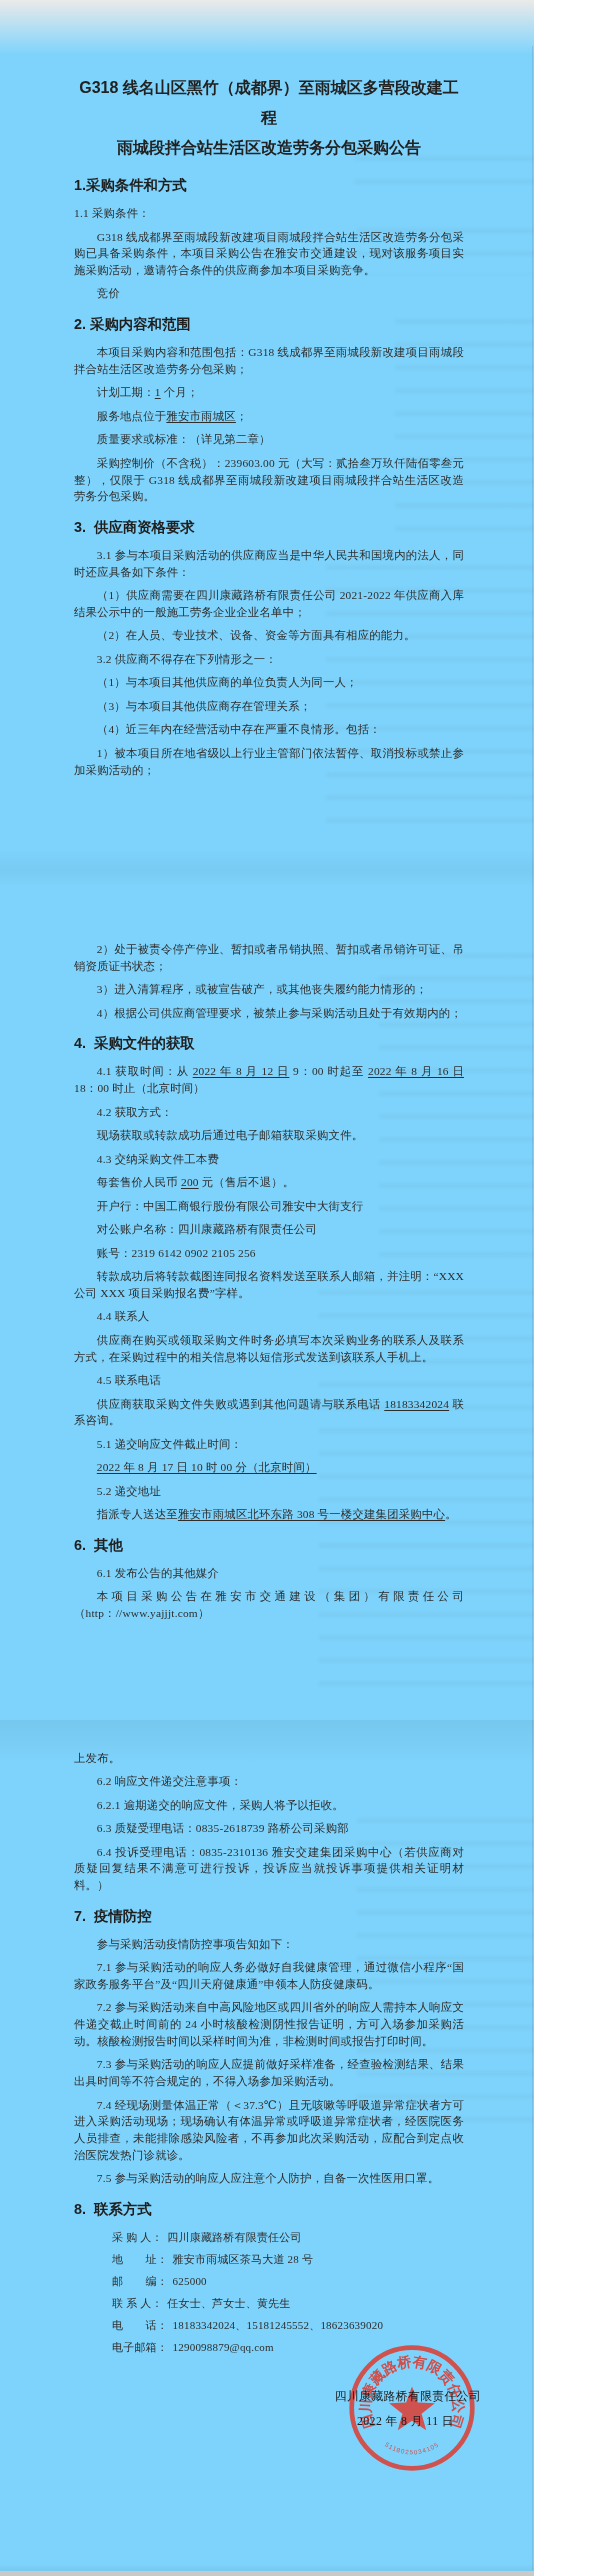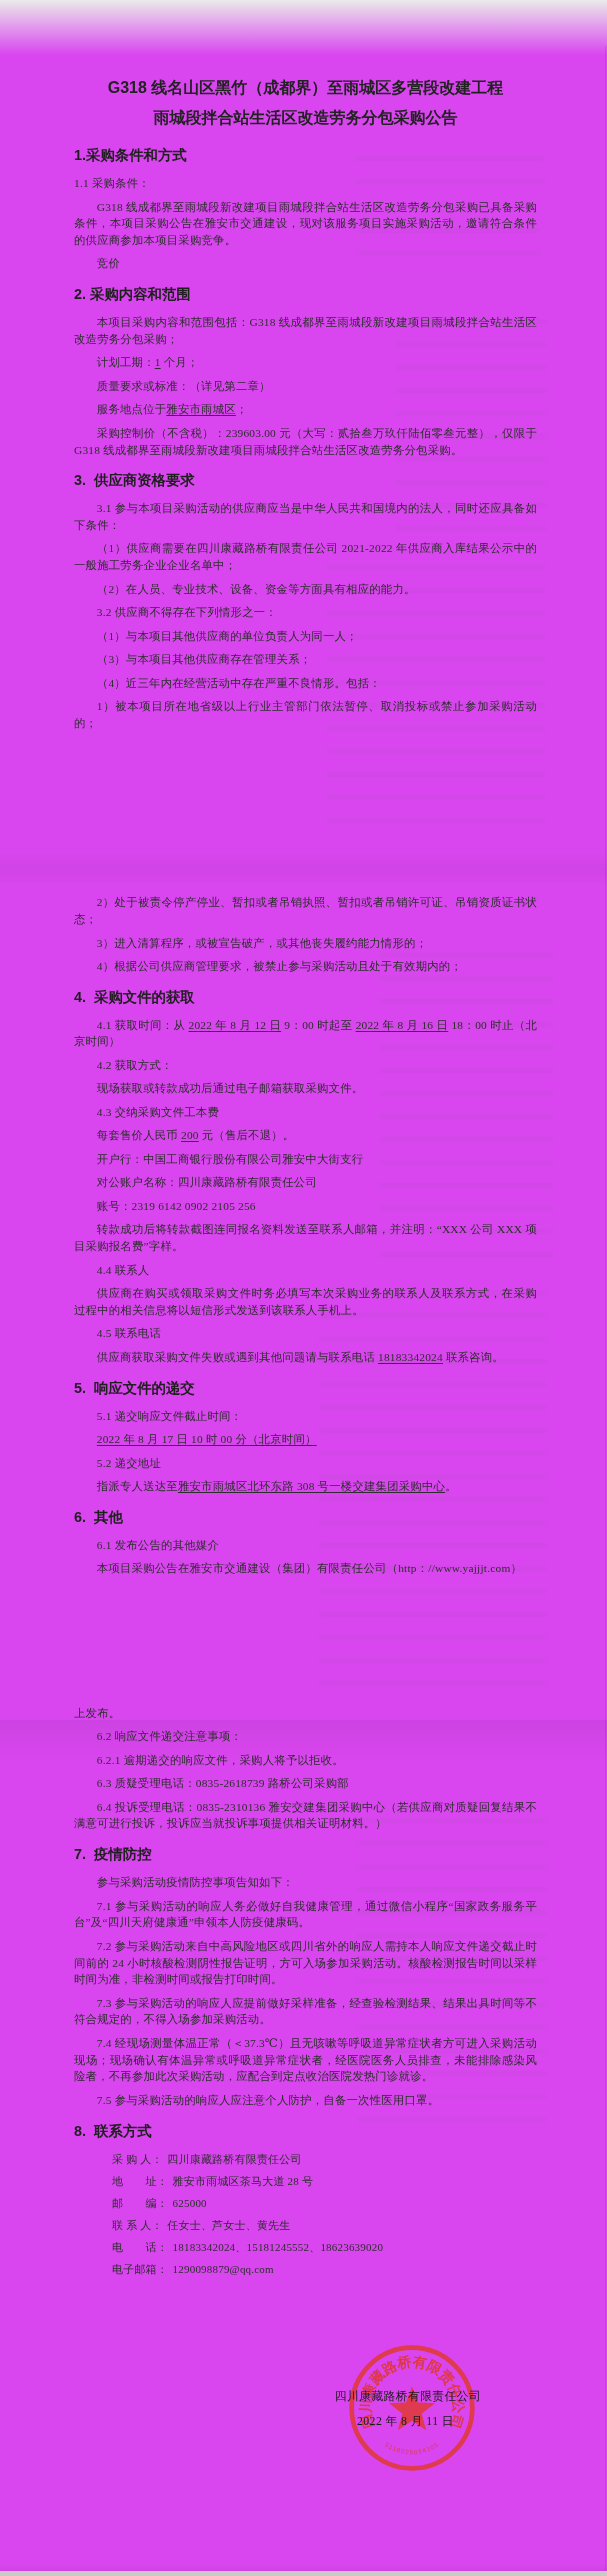--- a/index.html
+++ b/index.html
@@ -1,17 +1,17 @@
 <!DOCTYPE html>
 <html style="font-size:12px"><head>
 <meta charset="utf-8">
 <style>
   html,body{margin:0;padding:0;background:#ffffff;}
   body{width:607px;font-family:"Liberation Serif","DejaVu Serif",serif;}
-  .page{position:relative;width:607px;height:2576px;background:#d946ef;overflow:hidden;color:#2e2e2e;}
+  .page{position:relative;width:534px;height:2576px;background:#7dd3fc;overflow:hidden;color:#2e2e2e;}
   
   .shade-top{position:absolute;left:0;top:0;width:607px;height:55px;background:linear-gradient(#eaeae9,rgba(255,255,255,0));}
   .shade-break1{position:absolute;left:0;top:849px;width:607px;height:38px;background:linear-gradient(rgba(0,0,0,0),rgba(0,0,0,.04) 55%,rgba(0,0,0,0));}
   .shade-break2{position:absolute;left:0;top:1720px;width:607px;height:44px;background:linear-gradient(rgba(0,0,0,.055),rgba(0,0,0,0));}
   .edge-right{position:absolute;right:0.8px;top:46px;bottom:6px;width:1.5px;background:rgba(0,0,0,.09);}
   .edge-bottom{position:absolute;left:0;bottom:0;width:607px;height:4.6px;background:#c9c9c7;}
   .edge-bottom-fade{position:absolute;left:0;bottom:4.6px;width:607px;height:7.6px;background:linear-gradient(rgba(0,0,0,0),rgba(0,0,0,.05));}
   .noise{position:absolute;background:repeating-linear-gradient(180deg,rgba(90,90,95,.5) 0 5.3px,rgba(0,0,0,0) 5.3px 23px);opacity:.10;filter:blur(1.5px);pointer-events:none;}
   
   .content{position:relative;padding:0 70px 0 74px;}
@@ -60,22 +60,22 @@
     </div>
 
     <h2 class="sec">1.采购条件和方式</h2>
     <p class="body noind">1.1 采购条件：</p>
     <p class="body">G318 线成都界至雨城段新改建项目雨城段拌合站生活区改造劳务分包采购已具备采购条件，本项目采购公告在雅安市交通建设，现对该服务项目实施采购活动，邀请符合条件的供应商参加本项目采购竞争。</p>
     <p class="body">竞价</p>
 
     <h2 class="sec">2. 采购内容和范围</h2>
     <p class="body">本项目采购内容和范围包括：G318 线成都界至雨城段新改建项目雨城段拌合站生活区改造劳务分包采购；</p>
     <p class="body"><span>计划工期：</span><span class="u">1</span><span> 个月；</span></p>
+    <p class="body"><span>服务地点位于</span><span class="u">雅安市雨城区</span><span>；</span></p>
     <p class="body">质量要求或标准：（详见第二章）</p>
-    <p class="body"><span>服务地点位于</span><span class="u">雅安市雨城区</span><span>；</span></p>
     <p class="body">采购控制价（不含税）：239603.00 元（大写：贰拾叁万玖仟陆佰零叁元整），仅限于 G318 线成都界至雨城段新改建项目雨城段拌合站生活区改造劳务分包采购。</p>
 
     <h2 class="sec">3.  供应商资格要求</h2>
     <p class="body">3.1 参与本项目采购活动的供应商应当是中华人民共和国境内的法人，同时还应具备如下条件：</p>
     <p class="body">（1）供应商需要在四川康藏路桥有限责任公司 2021-2022 年供应商入库结果公示中的一般施工劳务企业企业名单中；</p>
     <p class="body">（2）在人员、专业技术、设备、资金等方面具有相应的能力。</p>
     <p class="body">3.2 供应商不得存在下列情形之一：</p>
     <p class="body">（1）与本项目其他供应商的单位负责人为同一人；</p>
     <p class="body">（3）与本项目其他供应商存在管理关系；</p>
     <p class="body">（4）近三年内在经营活动中存在严重不良情形。包括：</p>
@@ -95,21 +95,20 @@
     <p class="body"><span>每套售价人民币 </span><span class="u">200</span><span> 元（售后不退）。</span></p>
     <p class="body">开户行：中国工商银行股份有限公司雅安中大街支行</p>
     <p class="body">对公账户名称：四川康藏路桥有限责任公司</p>
     <p class="body">账号：2319 6142 0902 2105 256</p>
     <p class="body">转款成功后将转款截图连同报名资料发送至联系人邮箱，并注明：“XXX 公司 XXX 项目采购报名费”字样。</p>
     <p class="body">4.4 联系人</p>
     <p class="body">供应商在购买或领取采购文件时务必填写本次采购业务的联系人及联系方式，在采购过程中的相关信息将以短信形式发送到该联系人手机上。</p>
     <p class="body">4.5 联系电话</p>
     <p class="body"><span>供应商获取采购文件失败或遇到其他问题请与联系电话 </span><span class="u">18183342024</span><span> 联系咨询。</span></p>
 
-    <h2 class="sec">5.  响应文件的递交</h2>
     <p class="body">5.1 递交响应文件截止时间：</p>
     <p class="body"><span class="u">2022 年 8 月 17 日 10 时 00 分（北京时间）</span></p>
     <p class="body">5.2 递交地址</p>
     <p class="body"><span>指派专人送达至</span><span class="u">雅安市雨城区北环东路 308 号一楼交建集团采购中心</span><span>。</span></p>
 
     <h2 class="sec">6.  其他</h2>
     <p class="body">6.1 发布公告的其他媒介</p>
     <p class="body">本项目采购公告在雅安市交通建设（集团）有限责任公司（http：//www.yajjjt.com）</p>
 
     <div class="gap2"></div>

